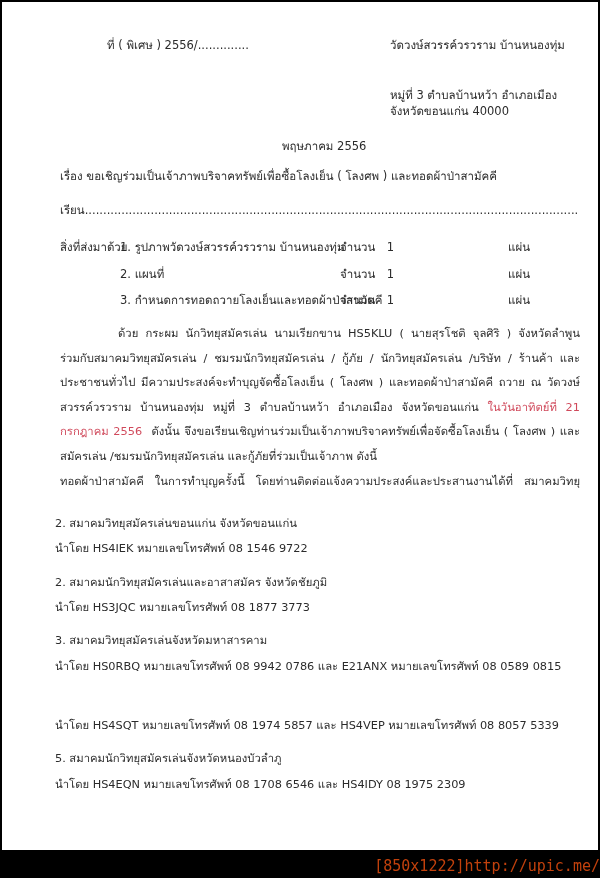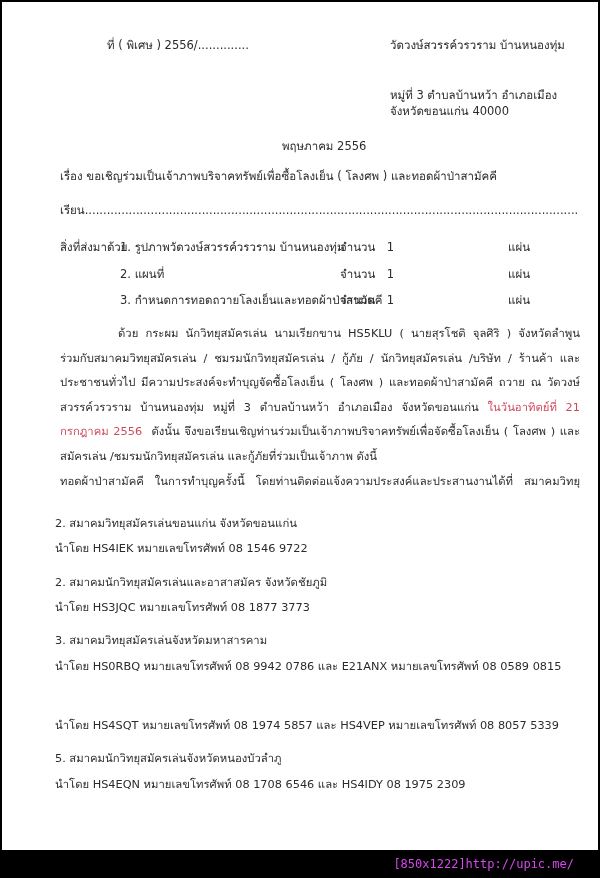--- a/index.html
+++ b/index.html
@@ -48,24 +48,24 @@
     }
     .para .line { display: block; text-align: justify; text-align-last: justify; white-space: nowrap; }
     .para .line.last { text-align-last: left; }
     .para .line.first { padding-left: 58px; }
     .red { color: #d0495b; }
 
     .org { left: 53px; font-size: 11.3px; }
 
     .watermark {
       position: absolute;
-      right: 26px; top: 857px;
-      color: #d946ef;
+      right: 0; top: 857px;
+      color: #c2410c;
       font-family: "DejaVu Sans Mono", "Liberation Mono", monospace;
-      font-size: 12px;
+      font-size: 15px;
       white-space: nowrap;
     }
   </style>
 </head>
 <body>
 
 <div class="frame">
   <div class="page">
 
     <div class="abs ref">ที่ ( พิเศษ ) 2556/..............</div>

